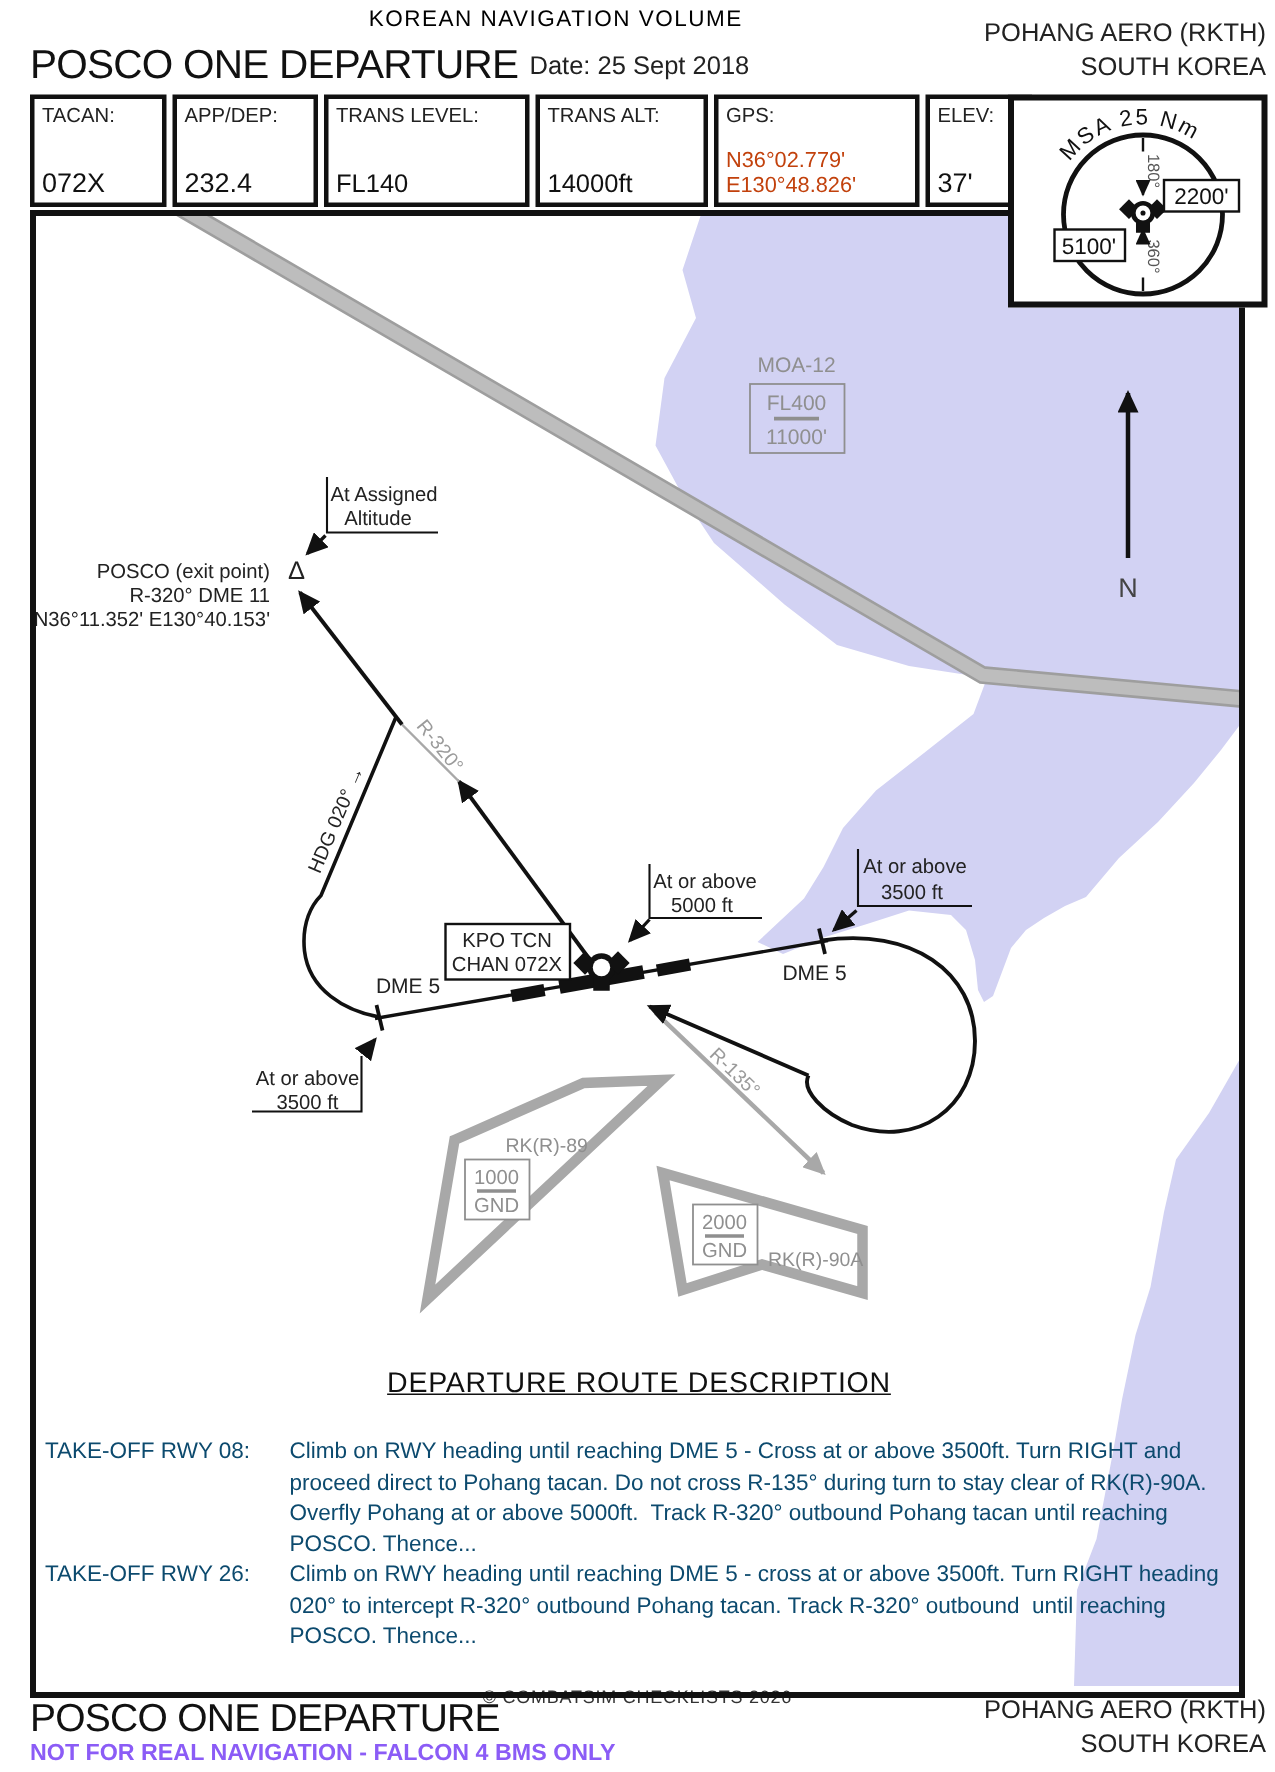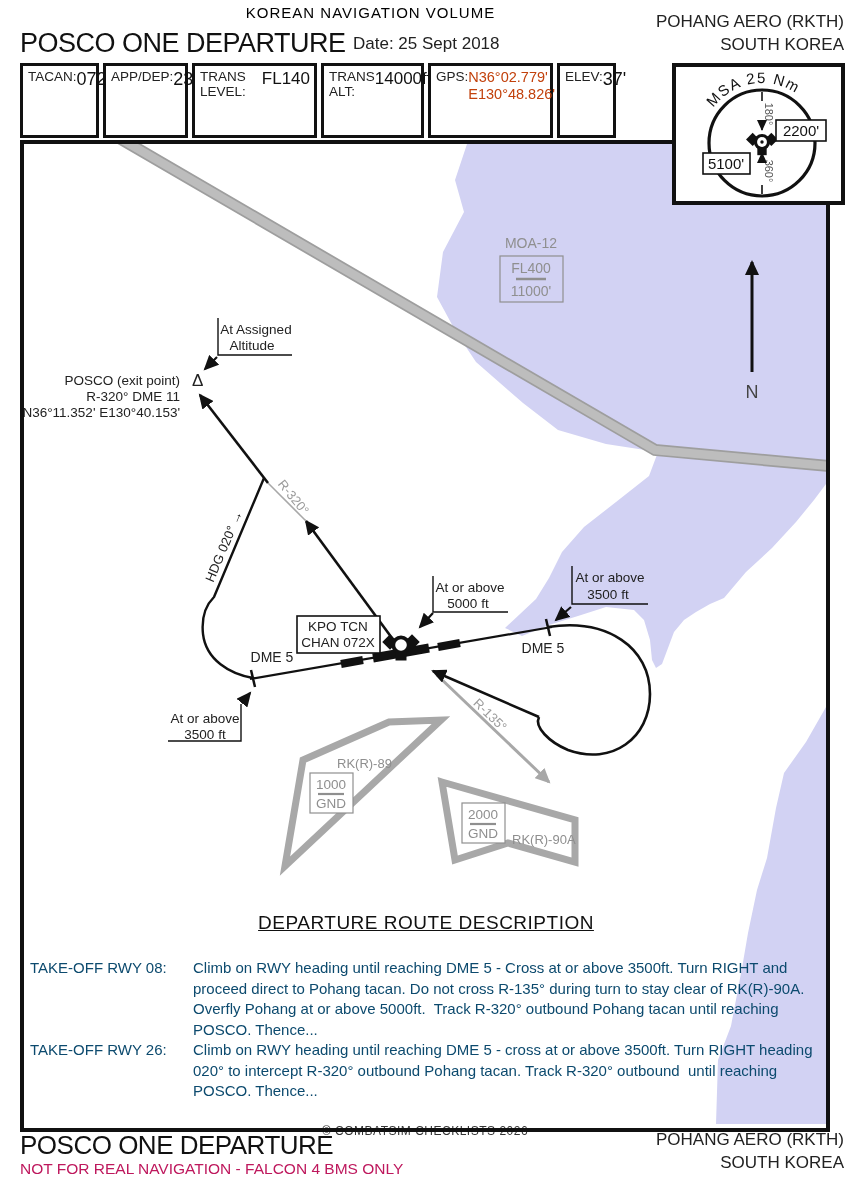--- a/index.html
+++ b/index.html
@@ -6,39 +6,39 @@
   #chart{position:relative;width:850px;height:1181px;background:#ffffff;overflow:hidden;
          font-family:"Liberation Sans", sans-serif;color:#1a1a1a;}
   .abs{position:absolute;}
   
   .vol-title{top:4px;left:0;width:741px;text-align:center;font-size:15px;letter-spacing:1px;color:#000000;}
   .chart-title{top:28px;left:20px;font-size:27px;letter-spacing:-0.5px;color:#111;}
   .date{top:34px;left:324px;font-size:17px;color:#222;padding-left:29px;}
   .hdr-right{top:10px;right:6px;text-align:right;font-size:17px;line-height:23px;color:#222;}
   
   .infobar{top:63px;left:20px;display:flex;gap:4px;}
-  .cell{border:3px solid #111;height:64px;background:#fff;padding:3px 4px 2px 5px;
-        display:flex;flex-direction:row;justify-content:space-between;}
+  .cell{border:3px solid #111;height:64px;background:#fff;padding:3px 16px 2px 5px;
+        display:flex;flex-direction:column;justify-content:space-between;}
   .cell .lbl{font-size:13.5px;color:#222;}
   .cell .val{font-size:18px;color:#111;}
   .cell .gps-lines{font-size:14.5px;line-height:17px;color:#c2410c;}
   
   .msa{top:63px;left:672px;width:165px;height:134px;border:4px solid #111;background:#fff;z-index:6;}
   
   .map-border{top:140px;left:20px;width:802px;height:984px;border:4px solid #111;z-index:5;pointer-events:none;}
   #mapsvg{top:144px;left:24px;z-index:1;}
   
   .descr{top:912px;left:30px;width:792px;z-index:3;}
   .descr-title{text-align:center;font-size:19px;letter-spacing:0.5px;color:#111;margin-bottom:24px;text-decoration:underline;}
   .descr-entry{display:grid;grid-template-columns:157px 1fr;column-gap:6px;
                font-size:15px;line-height:20.5px;color:#0c4a6e;}
   .descr-entry .dtext{white-space:pre-wrap;}
   
   .foot-title{top:1130px;left:20px;font-size:26px;letter-spacing:-0.5px;color:#111;}
-  .foot-sub{top:1160px;left:20px;font-size:15.5px;color:#be185d;}
+  .foot-sub{top:1160px;left:20px;font-size:15.5px;color:#8b5cf6;font-weight:bold;}
   .foot-copy{top:1124px;left:0;width:850px;text-align:center;font-size:12px;letter-spacing:0.5px;color:#333;}
   .foot-right{top:1128px;right:6px;text-align:right;font-size:17px;line-height:23px;color:#222;}
   svg text{font-family:"Liberation Sans", sans-serif;}
 </style>
 </head>
 <body>
 
 <div id="chart">
 
   <div class="abs vol-title">KOREAN NAVIGATION VOLUME</div>

